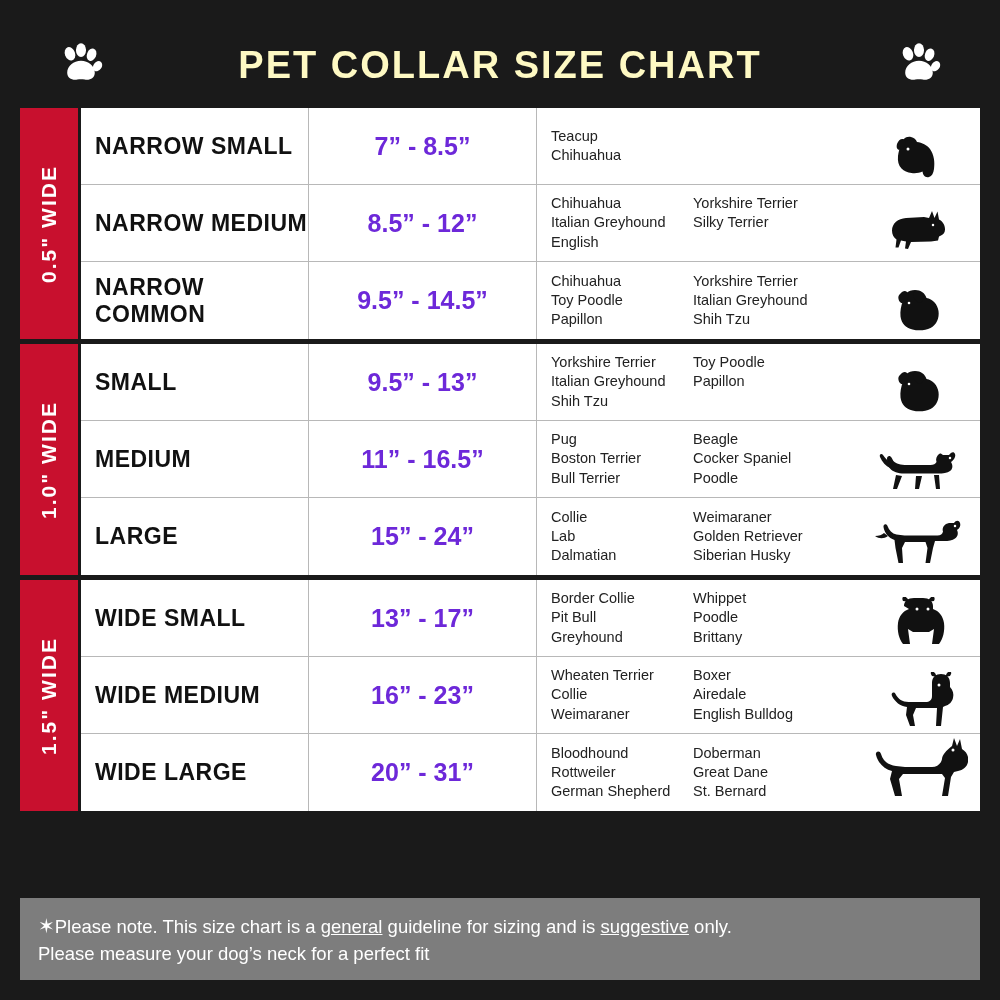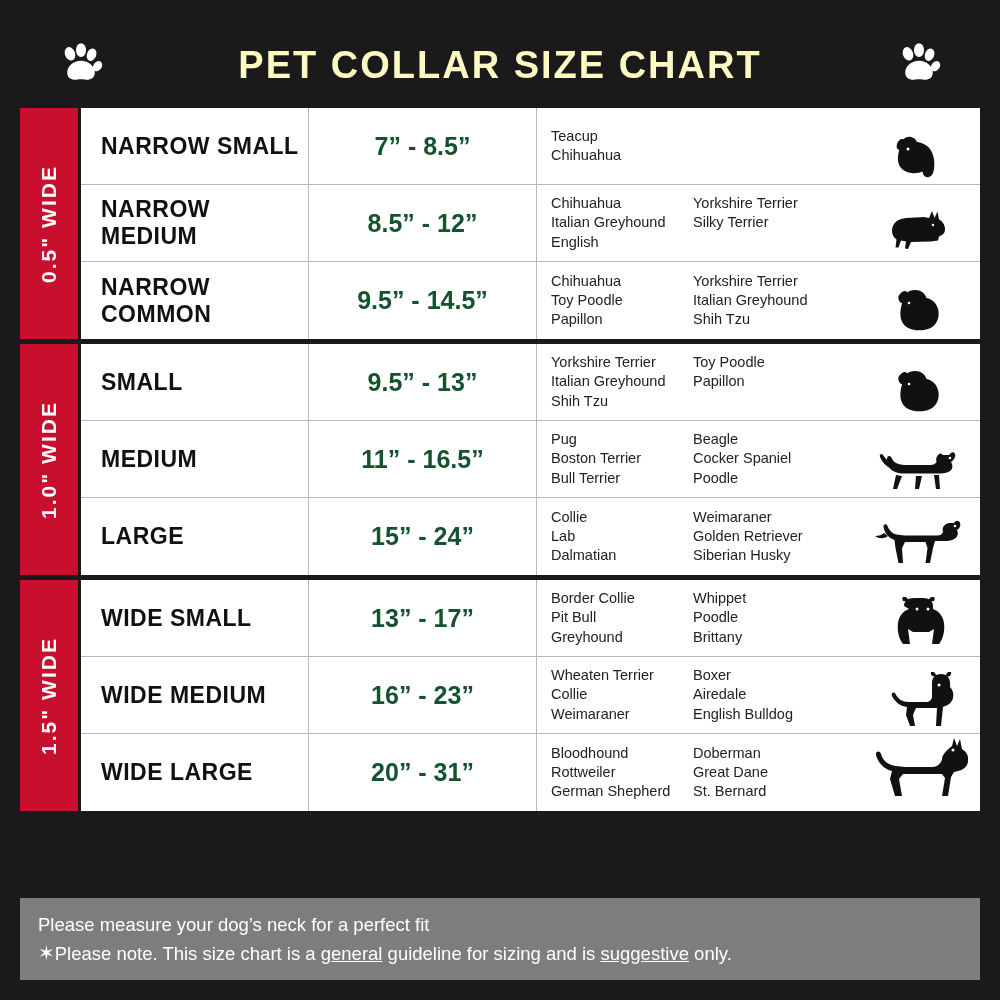--- a/index.html
+++ b/index.html
@@ -105,35 +105,35 @@
     display: flex;
     background: #ffffff;
     border-bottom: 1px solid #b8b8b8;
     height: 77px;
   }
   .row:last-child { border-bottom: none; }
   .cell-size {
     width: 228px;
     display: flex;
     align-items: center;
-    padding-left: 20px;
+    padding-left: 14px;
     font-size: 23px;
     font-weight: bold;
     color: #111;
     letter-spacing: 0.5px;
     border-right: 1px solid #b8b8b8;
   }
   .cell-len {
     width: 228px;
     display: flex;
     align-items: center;
     justify-content: center;
     font-size: 25px;
     font-weight: bold;
-    color: #14532d;
+    color: #6d28d9;
     border-right: 1px solid #b8b8b8;
   }
   .cell-breeds {
     flex: 1 1 auto;
     display: flex;
     align-items: center;
     padding: 0 6px 0 14px;
   }
   .breed-cols {
     display: flex;
@@ -453,19 +453,19 @@
             </div>
           </div>
         </div>
 
       </div>
     </div>
 
   </div>
 
   <div class="footer">
-    <div>Please measure your dog’s neck for a perfect fit</div>
     <div>
       <span class="star">✶</span><span>Please note. This size chart is a </span><u>general</u><span> guideline for sizing and is </span><u>suggestive</u><span> only.</span>
     </div>
+    <div>Please measure your dog’s neck for a perfect fit</div>
   </div>
 
 </div>
 
 </body></html>

